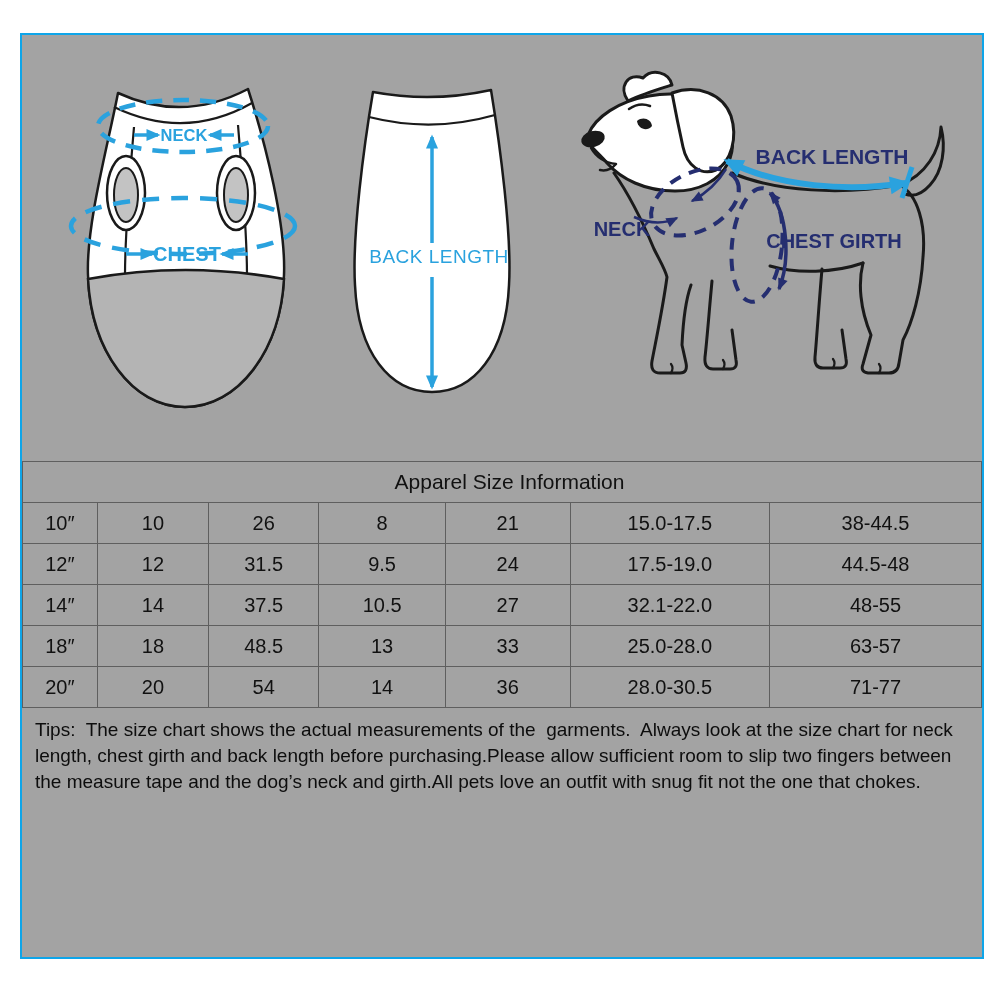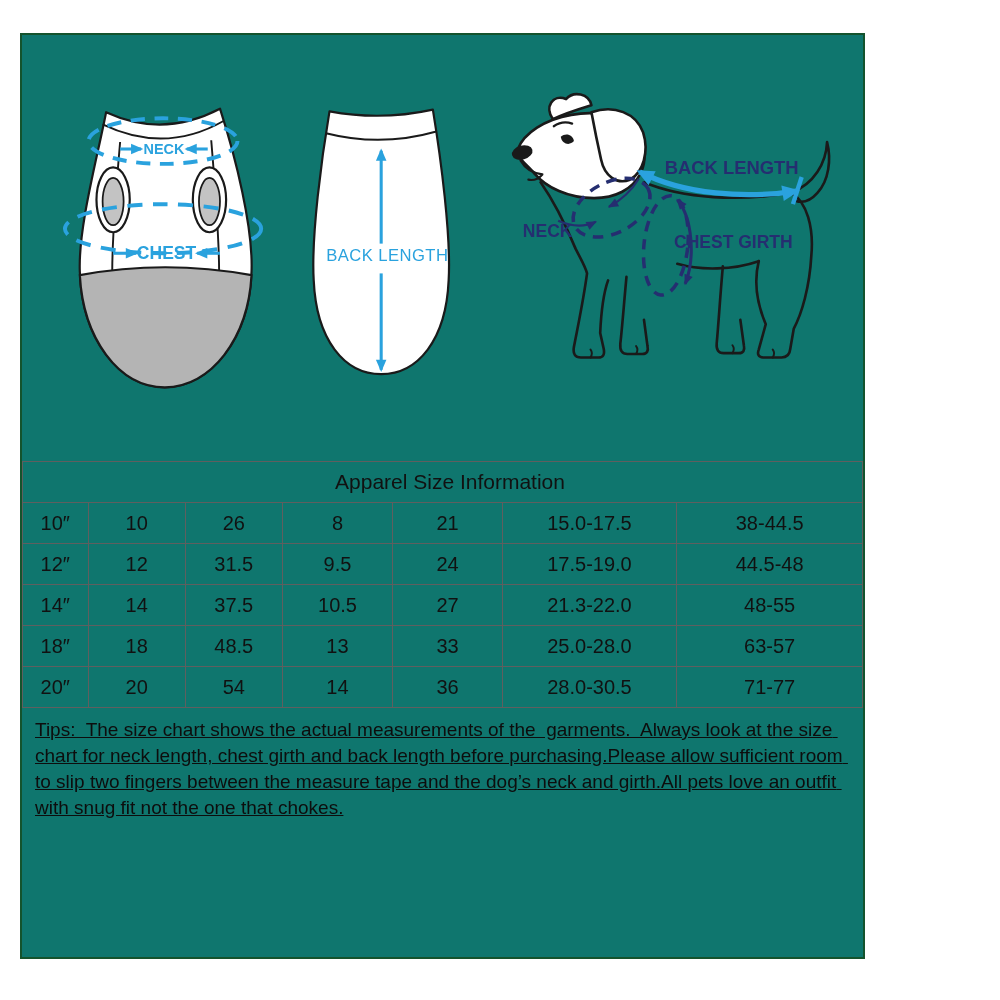--- a/index.html
+++ b/index.html
@@ -1,30 +1,30 @@
 <!DOCTYPE html>
 <html><head>
 <meta charset="utf-8">
 <style>
   * { margin:0; padding:0; box-sizing:border-box; }
   html,body { background:#ffffff; }
   body { width:1000px; height:1000px; position:relative;
          font-family:"Liberation Sans", sans-serif; color:#111; }
-  .frame { position:absolute; left:20px; top:33px; width:845px; height:926px;
-           border:2px solid #14532d; background:#0f766e; overflow:hidden; }
+  .frame { position:absolute; left:20px; top:33px; width:964px; height:926px;
+           border:2px solid #0ea5e9; background:#a3a3a3; overflow:hidden; }
   .diagrams { width:100%; height:426px; position:relative; }
   .diagrams svg { display:block; width:100%; height:100%; }
   table.size-table { width:100%; border-collapse:collapse; table-layout:fixed;
                      font-size:20px; color:#111; }
   table.size-table td { border:1px solid #5f5f5f; text-align:center;
                         height:41px; vertical-align:middle; overflow:hidden; }
   td.title-cell { text-align:left; padding-left:15px; font-size:21px; }
   td.head-cell { font-size:21px; }
   .tips { height:117px; padding:9px 12px 0 13px; font-size:19px;
-          line-height:1.37; white-space:pre-wrap; color:#0d0d0d;text-decoration:underline; }
+          line-height:1.37; white-space:pre-wrap; color:#0d0d0d; }
   text { font-family:"Liberation Sans", sans-serif; }
 </style>
 </head>
 <body>
 
 <div class="frame">
 
   <div class="diagrams">
     <svg viewBox="0 0 960 426">
       <defs>
@@ -131,21 +131,21 @@
         <td>24</td>
         <td>17.5-19.0</td>
         <td>44.5-48</td>
       </tr>
       <tr>
         <td>14″</td>
         <td>14</td>
         <td>37.5</td>
         <td>10.5</td>
         <td>27</td>
-        <td>21.3-22.0</td>
+        <td>32.1-22.0</td>
         <td>48-55</td>
       </tr>
       <tr>
         <td>18″</td>
         <td>18</td>
         <td>48.5</td>
         <td>13</td>
         <td>33</td>
         <td>25.0-28.0</td>
         <td>63-57</td>

